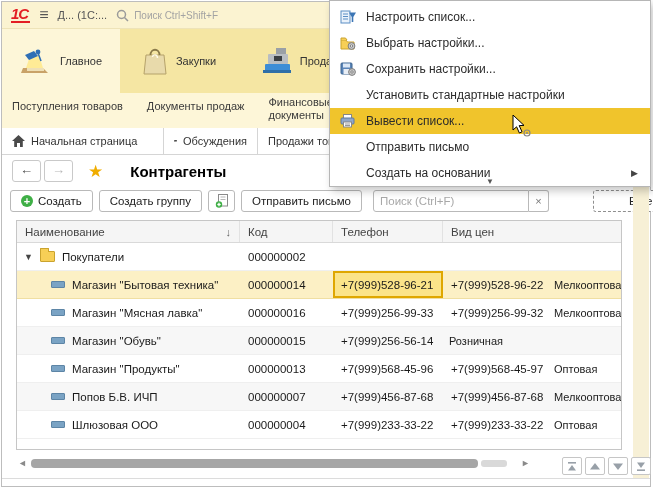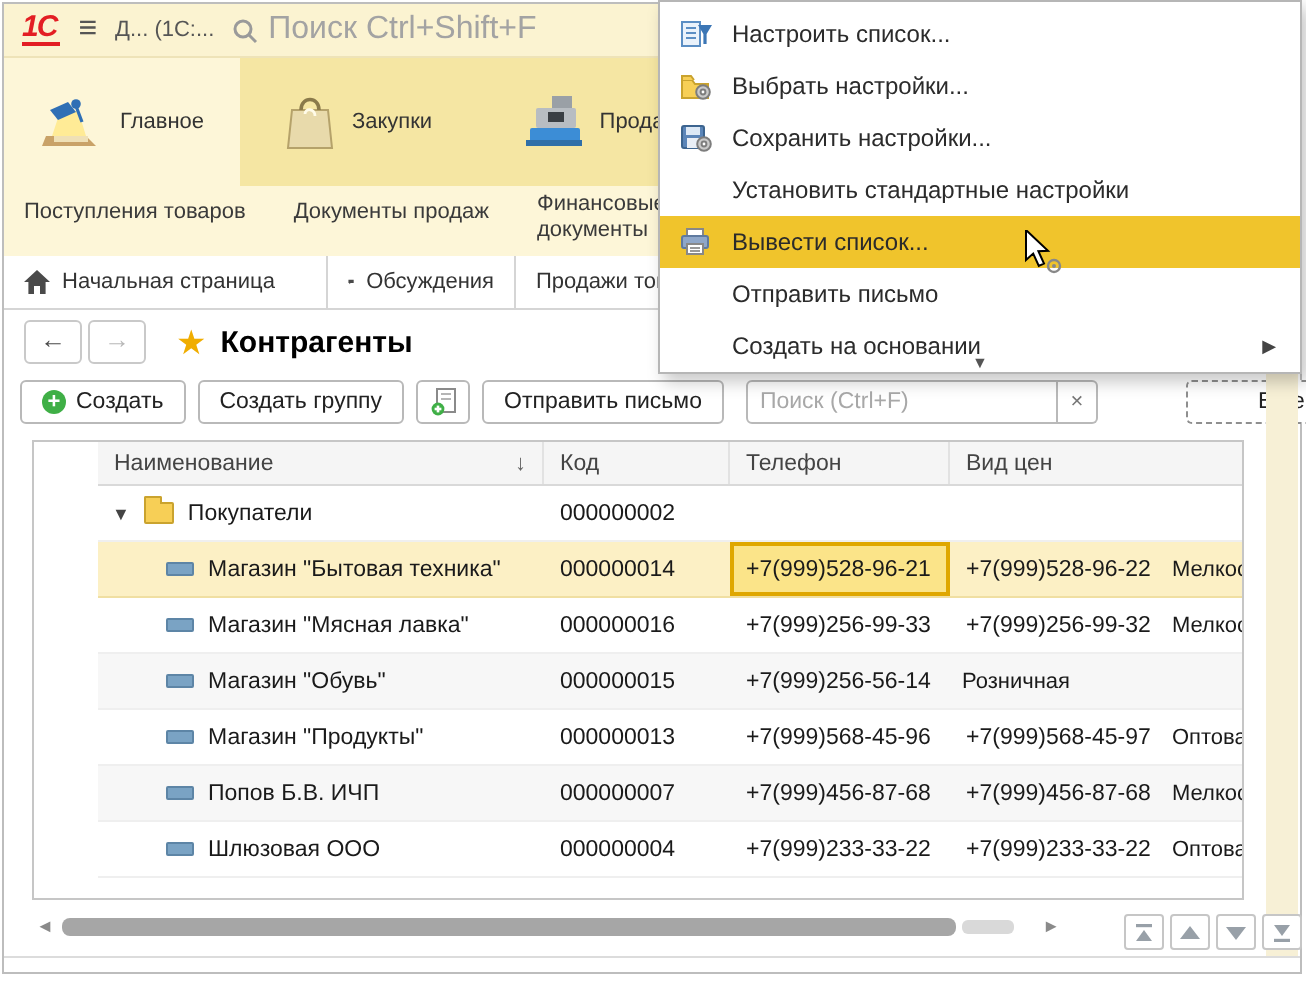--- a/index.html
+++ b/index.html
@@ -9,21 +9,21 @@
     border:1px solid #bdbdbd;background:#fff;}
 
   
   .topbar{position:absolute;left:0;top:0;width:100%;height:27px;background:#fbf3d1;
     border-bottom:1px solid #eee3b8;display:flex;align-items:center;gap:9px;
     padding:11px 9px;box-sizing:border-box;}
   .logo{color:#e31e24;font-weight:bold;font-style:italic;font-size:15px;
     border-bottom:2px solid #e31e24;line-height:14px;letter-spacing:-1px;padding-right:2px;}
   .hamburger{font-size:16px;color:#555;line-height:1;}
   .app-title{font-size:11px;color:#555;}
-  .global-search{display:flex;align-items:center;gap:5px;color:#a3a3a3;font-size:16px;}
+  .global-search{display:flex;align-items:center;gap:5px;color:#a3a3a3;font-size:10px;}
 
   
   .ribbon{position:absolute;left:0;top:27px;width:100%;height:64px;background:#f5e6a3;display:flex;}
   .rib-sec{width:118px;height:100%;display:flex;align-items:center;justify-content:center;
     gap:8px;font-size:11px;color:#333;cursor:default;}
   .rib-sec.active{background:#fdf6d8;}
 
   
   .cmdbar{position:absolute;left:0;top:91px;width:100%;height:35px;background:#fdf6d8;
     display:flex;gap:24px;padding:3px 22px 0 10px;box-sizing:border-box;font-size:11px;color:#3a3a3a;}
@@ -38,21 +38,21 @@
   .ptab.t1{width:141px;}
   .ptab.t2{width:73px;}
   .ptab.t3{border-right:none;overflow:hidden;width:90px;}
 
   
   .navrow{position:absolute;left:10px;top:158px;display:flex;align-items:center;gap:3px;}
   .navbtn{width:27px;height:20px;border:1px solid #c9c9c9;border-radius:3px;background:#fff;
     color:#4a4a4a;font-size:13px;text-align:center;line-height:18px;}
   .navbtn.disabled{color:#b8b8b8;}
   .star{color:#f0ad00;font-size:17px;margin-left:12px;}
-  .page-title{font-size:15px;font-weight:bold;color:#000;margin-left:4px;}
+  .page-title{font-size:15px;font-weight:bold;color:#000;margin-left:24px;}
 
   
   .toolbar{position:absolute;left:8px;top:188px;display:flex;align-items:center;}
   .btn{height:22px;border:1px solid #b9b9b9;border-radius:3px;background:#fff;display:flex;
     align-items:center;gap:5px;padding:0 10px;font-size:11.5px;color:#222;box-sizing:border-box;
     white-space:nowrap;}
   .plus-ic{width:12px;height:12px;border-radius:50%;background:#3faf46;color:#fff;font-size:11px;
     line-height:12px;text-align:center;font-weight:bold;}
   .iconbtn{width:27px;justify-content:center;padding:0;}
   .search-box{height:22px;width:156px;border:1px solid #b9b9b9;border-radius:3px 0 0 3px;
@@ -60,21 +60,21 @@
     font-family:"Liberation Sans",sans-serif;background:#fff;}
   .search-box::placeholder{color:#a8a8a8;}
   .clear-btn{width:20px;height:22px;border:1px solid #b9b9b9;border-left:none;border-radius:0 3px 3px 0;
     background:#fff;color:#777;font-size:11px;text-align:center;line-height:20px;box-sizing:border-box;}
   .more-btn{border:1px dashed #8f8f8f;gap:4px;}
   .more-arrow{font-size:8px;color:#555;}
 
   
   .tbl{position:absolute;left:14px;top:218px;width:606px;height:230px;border:1px solid #c6c6c6;
     background:#fff;box-sizing:border-box;overflow:hidden;}
-  .trow{display:grid;grid-template-columns:223px 93px 110px 105px 1fr;align-items:stretch;margin-left:32px;}
+  .trow{display:grid;grid-template-columns:223px 93px 110px 105px 1fr;align-items:stretch;}
   .thead{height:21px;background:#f5f5f5;border-bottom:1px solid #d9d9d9;color:#444;font-size:11.5px;}
   .th{display:flex;align-items:center;padding:0 8px;border-right:1px solid #e2e2e2;}
   .th:last-child{border-right:none;}
   .th.first{justify-content:space-between;}
   .sort{color:#666;font-size:11px;}
   .tr{height:27px;font-size:11.5px;color:#1a1a1a;border-bottom:1px solid #efefef;background:#fff;}
   .tr.alt{background:#f7f7f7;}
   .tr.selrow{background:#fcf0c5;border-bottom:1px solid #f0dfa2;}
   .td{display:flex;align-items:center;padding:0 8px;overflow:hidden;white-space:nowrap;}
   .td.price{padding:0 4px 0 6px;font-size:11px;}

